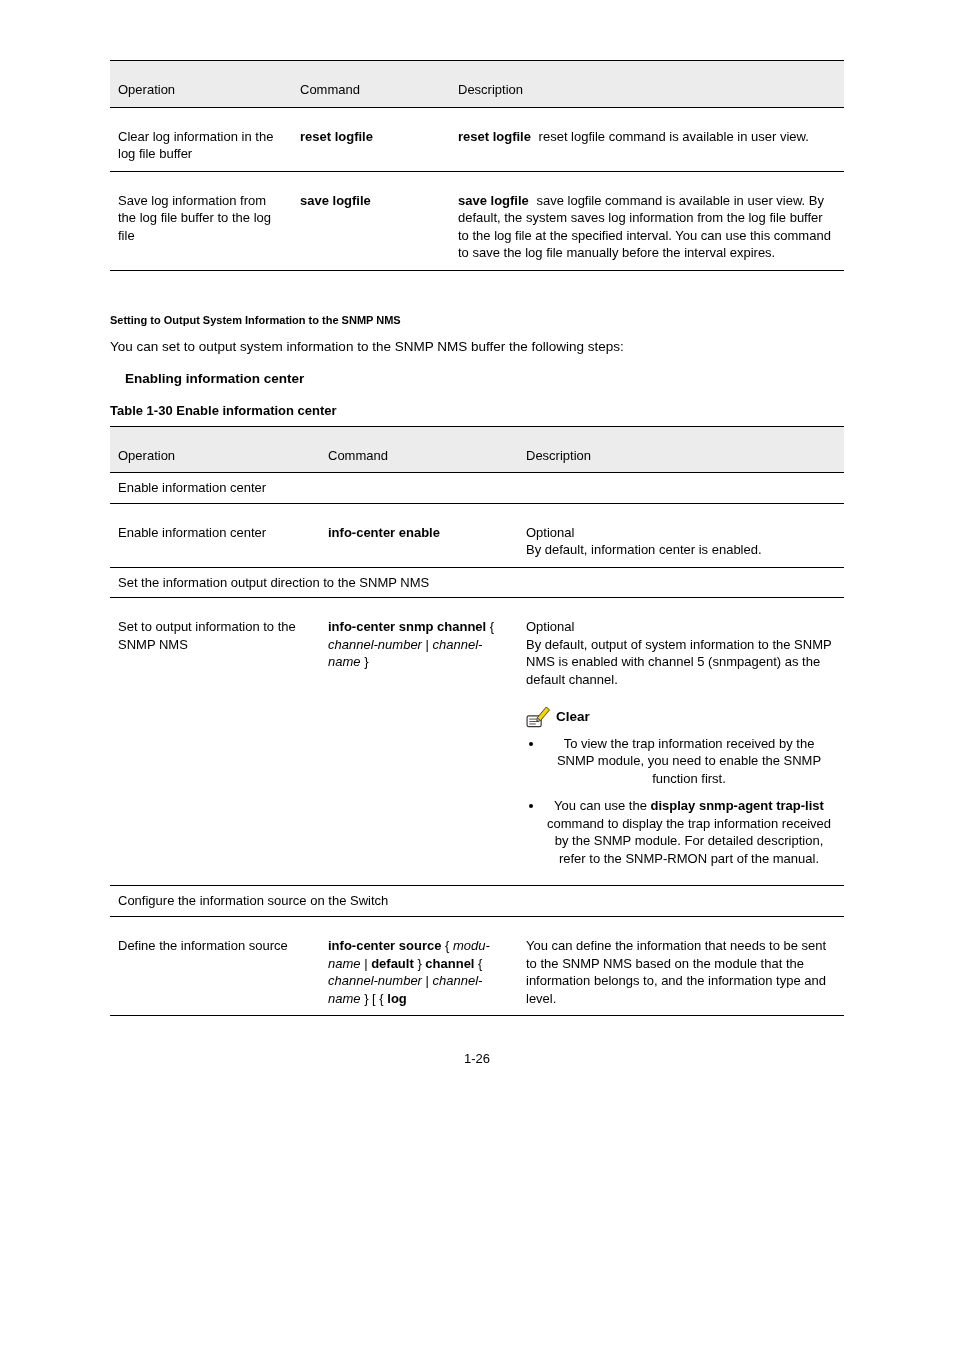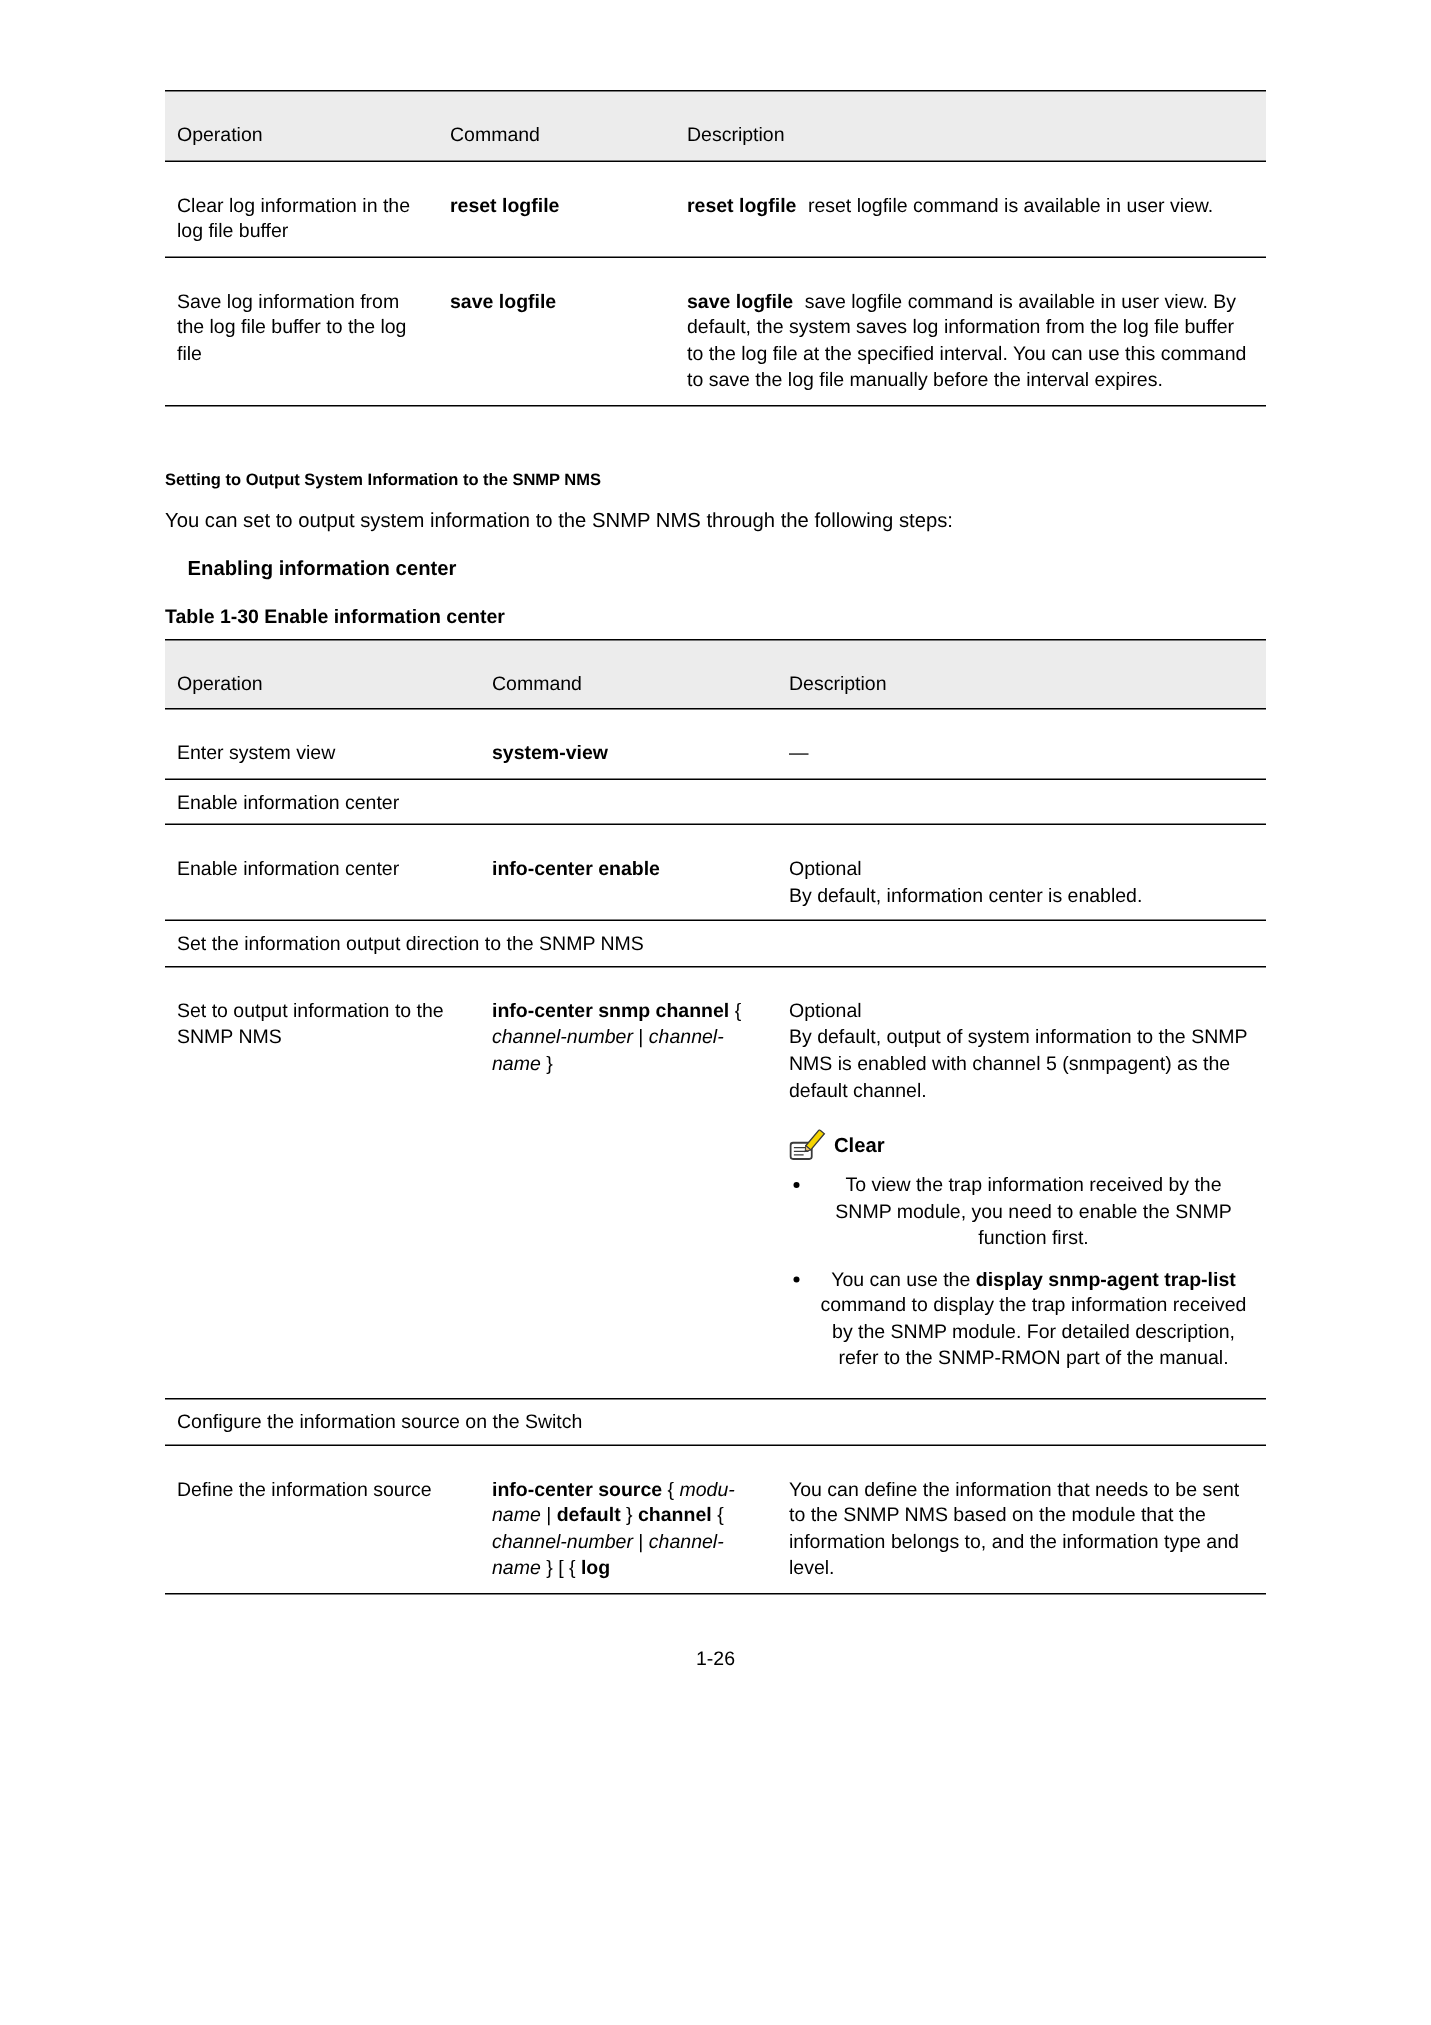--- a/index.html
+++ b/index.html
@@ -132,44 +132,39 @@
         <td><span class="bold">save logfile</span></td>
         <td>
           <span class="bold">save logfile</span>
           <span style="margin-left:4px;">save logfile command is available in user view. By default, the system saves log information from the log file buffer to the log file at the specified interval. You can use this command to save the log file manually before the interval expires.</span>
         </td>
       </tr>
     </tbody>
   </table>
 
   <div class="section-heading">Setting to Output System Information to the SNMP NMS</div>
-  <div class="para">You can set to output system information to the SNMP NMS through the following steps:</div>
+  <div class="para">You can set to output system information to the SNMP NMS buffer the following steps:</div>
   <div class="sub-heading">Enabling information center</div>
   <div class="caption">Table 1-30 Enable information center</div>
 
   <table class="t t2">
     <colgroup>
         <col class="c1">
         <col class="c2">
         <col class="c3">
       </colgroup>
     <thead>
       <tr>
         <th>Operation</th>
         <th>Command</th>
         <th>Description</th>
       </tr>
     </thead>
     <tbody>
 
-      <tr>
-        <td>Enter system view</td>
-        <td><span class="bold">system-view</span></td>
-        <td>—</td>
-      </tr>
 
       <tr>
         <td class="span3" colspan="3">Enable information center</td>
       </tr>
 
       <tr>
         <td>Enable information center</td>
         <td><span class="bold">info-center enable</span></td>
         <td style="white-space:pre-line;">Optional
 By default, information center is enabled.</td>

